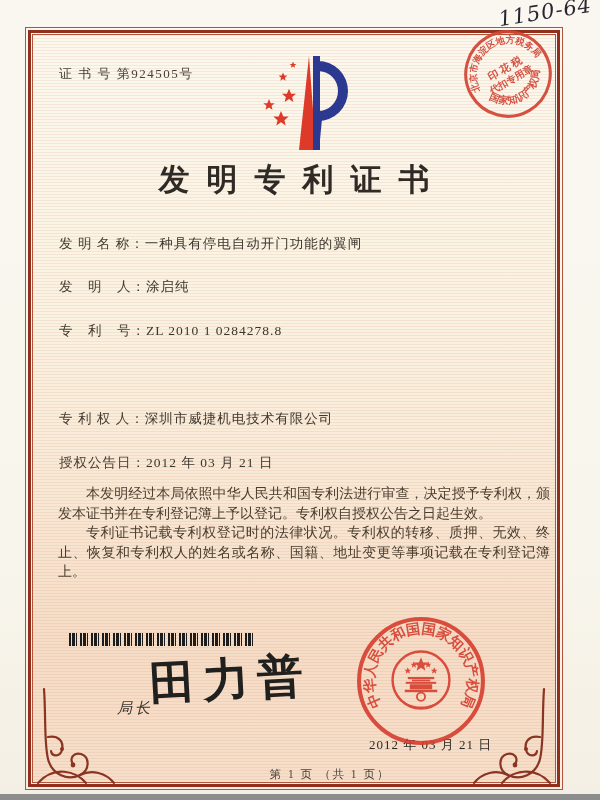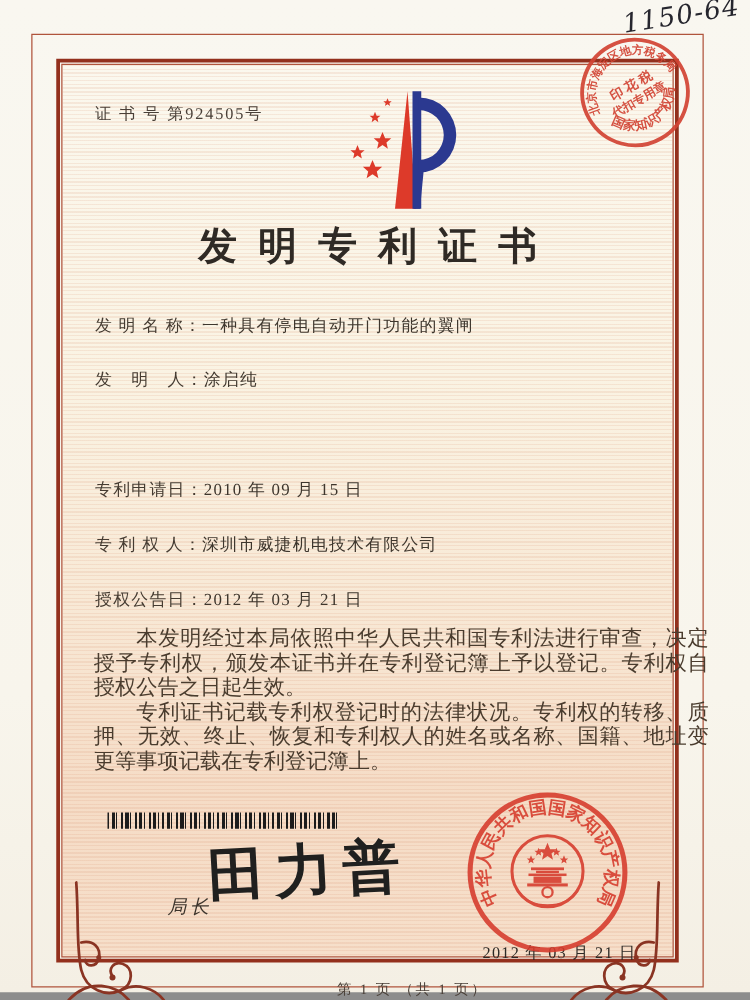--- a/index.html
+++ b/index.html
@@ -9,21 +9,21 @@
     font-family:"Liberation Serif","DejaVu Serif",serif;
   }
   .page{
     position:absolute;left:0;top:0;width:600px;height:794px;
     background:linear-gradient(180deg,#f9f7f0 0%,#f8f5ec 70%,#f4efe4 100%);
     box-shadow:0 2px 4px rgba(0,0,0,.45);
   }
   
   .cert{
     position:absolute;left:25px;top:27px;width:538px;height:763px;
-    border:1px solid #b0543c;padding:19px;box-sizing:border-box;
+    border:1px solid #b0543c;padding:2px;box-sizing:border-box;
   }
   .cert-mid{width:100%;height:100%;border:3px solid #93301d;padding:1px;box-sizing:border-box;}
   .cert-inner{
     position:relative;width:100%;height:100%;box-sizing:border-box;
     border:1px solid #b0543c;
     background:linear-gradient(180deg,#fbf8ee 0%,#faf3e3 35%,#f8e9d6 60%,#f5dcc6 82%,#f6dfca 100%);
   }
   .cert-inner::after{
     content:"";position:absolute;inset:0;pointer-events:none;
     background:repeating-linear-gradient(180deg,rgba(213,137,103,.15) 0 1px,rgba(255,255,255,0) 1px 3px);
@@ -33,21 +33,21 @@
   .title{
     position:absolute;left:0;top:124px;width:100%;text-align:center;z-index:2;
     font-size:31px;font-weight:700;color:#2f2a25;letter-spacing:17px;text-indent:17px;
   }
   .field{position:absolute;left:26px;z-index:2;font-size:13.5px;color:#453b31;letter-spacing:1px;white-space:nowrap;}
   .field .lab{color:#453b31;}
   .field .val{color:#3e362d;margin-top:36px;}
   .f0{top:200px}.f1{top:243px}.f2{top:287px}.f3{top:331px}.f4{top:375px}.f5{top:419px}
   .body-text{
     position:absolute;left:25px;top:449px;width:492px;z-index:2;
-    font-size:17px;line-height:19.5px;color:#4a3c2e;text-align:justify;
+    font-size:14px;line-height:19.5px;color:#4a3c2e;text-align:justify;
   }
   .body-text p{margin:0;text-indent:2em;}
   .barcode{
     position:absolute;left:36px;top:598px;width:184px;height:13px;z-index:2;
     background:repeating-linear-gradient(90deg,
       #1c1c1c 0 1.6px,transparent 1.6px 3.4px,
       #1c1c1c 3.4px 6px,transparent 6px 7.2px,
       #1c1c1c 7.2px 7.9px,transparent 7.9px 11px);
   }
   .director{position:absolute;left:84px;top:664px;font-size:15px;letter-spacing:3px;color:#3c342c;z-index:2;font-style:italic;}
@@ -98,22 +98,22 @@
         </svg>
 
         <div class="title">发明专利证书</div>
 
         <div class="field f0">
           <span class="lab">发 明 名 称：</span><span class="val">一种具有停电自动开门功能的翼闸</span>
         </div>
         <div class="field f1">
           <span class="lab">发　明　人：</span><span class="val">涂启纯</span>
         </div>
-        <div class="field f3">
-          <span class="lab">专利申请日：</span><span class="val">2010 年 09 月 15 日</span>
+        <div class="field f2">
+          <span class="lab">专　利　号：</span><span class="val">ZL 2010 1 0284278.8</span>
         </div>
         <div class="field f4">
           <span class="lab">专 利 权 人：</span><span class="val">深圳市威捷机电技术有限公司</span>
         </div>
         <div class="field f5">
           <span class="lab">授权公告日：</span><span class="val">2012 年 03 月 21 日</span>
         </div>
 
         <div class="body-text">
           <p>本发明经过本局依照中华人民共和国专利法进行审查，决定授予专利权，颁发本证书并在专利登记簿上予以登记。专利权自授权公告之日起生效。</p>

